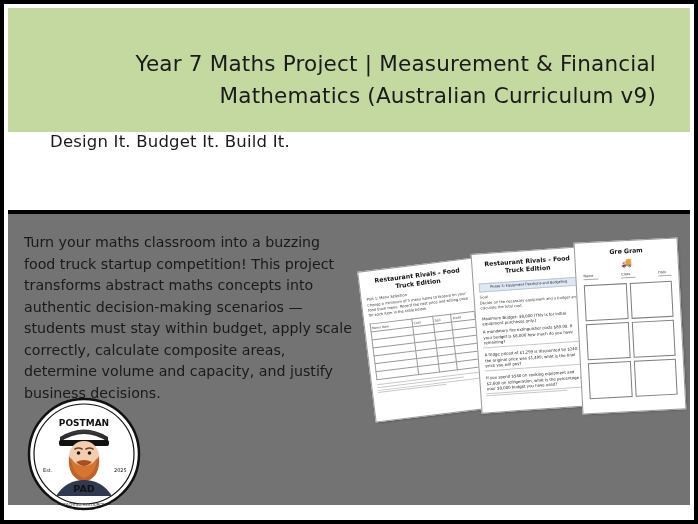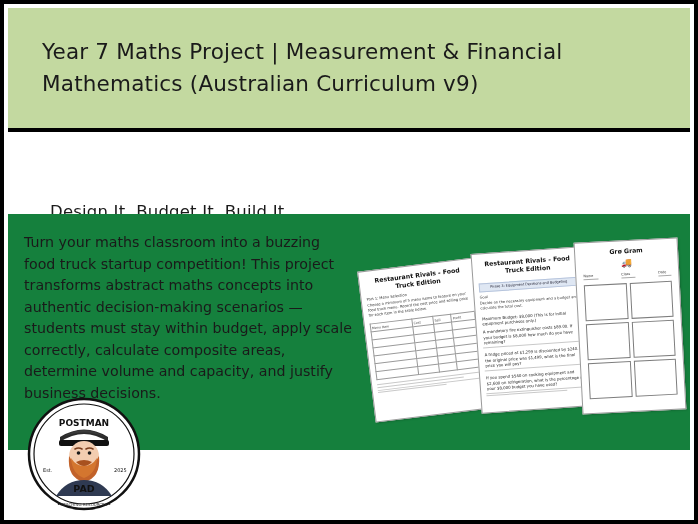--- a/index.html
+++ b/index.html
@@ -20,63 +20,62 @@
     background: #ffffff;
     box-sizing: border-box;
     border: 4px solid #000000;
   }
   
   .title-band {
     position: absolute;
     left: 4px;
     top: 4px;
     width: 682px;
-    height: 124px;
+    height: 148px;
     background: #c3d9a0;
     border-bottom: 4px solid #000000;
     box-sizing: border-box;
     display: flex;
     align-items: center;
+    text-align: right;
   }
   .title-text {
     padding: 0 34px;
     font-size: 21.5px;
     line-height: 1.5;
     color: #1a1a1a;
     letter-spacing: 0.2px;
     font-family: "DejaVu Sans", sans-serif;
   }
   
   .subtitle-band {
     position: absolute;
     left: 4px;
     top: 128px;
     width: 682px;
     height: 82px;
     background: #ffffff;
     border-bottom: 4px solid #000000;
     box-sizing: border-box;
     display: flex;
-    align-items: center;
-    margin-top: 40px;
   }
   .subtitle-text {
     padding: 0 42px;
     font-size: 16.5px;
     color: #1a1a1a;
     letter-spacing: 0.2px;
   }
   
   .body-area {
     position: absolute;
     left: 4px;
     top: 210px;
     width: 682px;
-    height: 236px;
-    background: #15803d;
+    height: 291px;
+    background: #737373;
   }
   .description {
     position: absolute;
     left: 16px;
     top: 18px;
     width: 330px;
     font-size: 14.2px;
     line-height: 1.52;
     color: #1a1a1a;
   }

